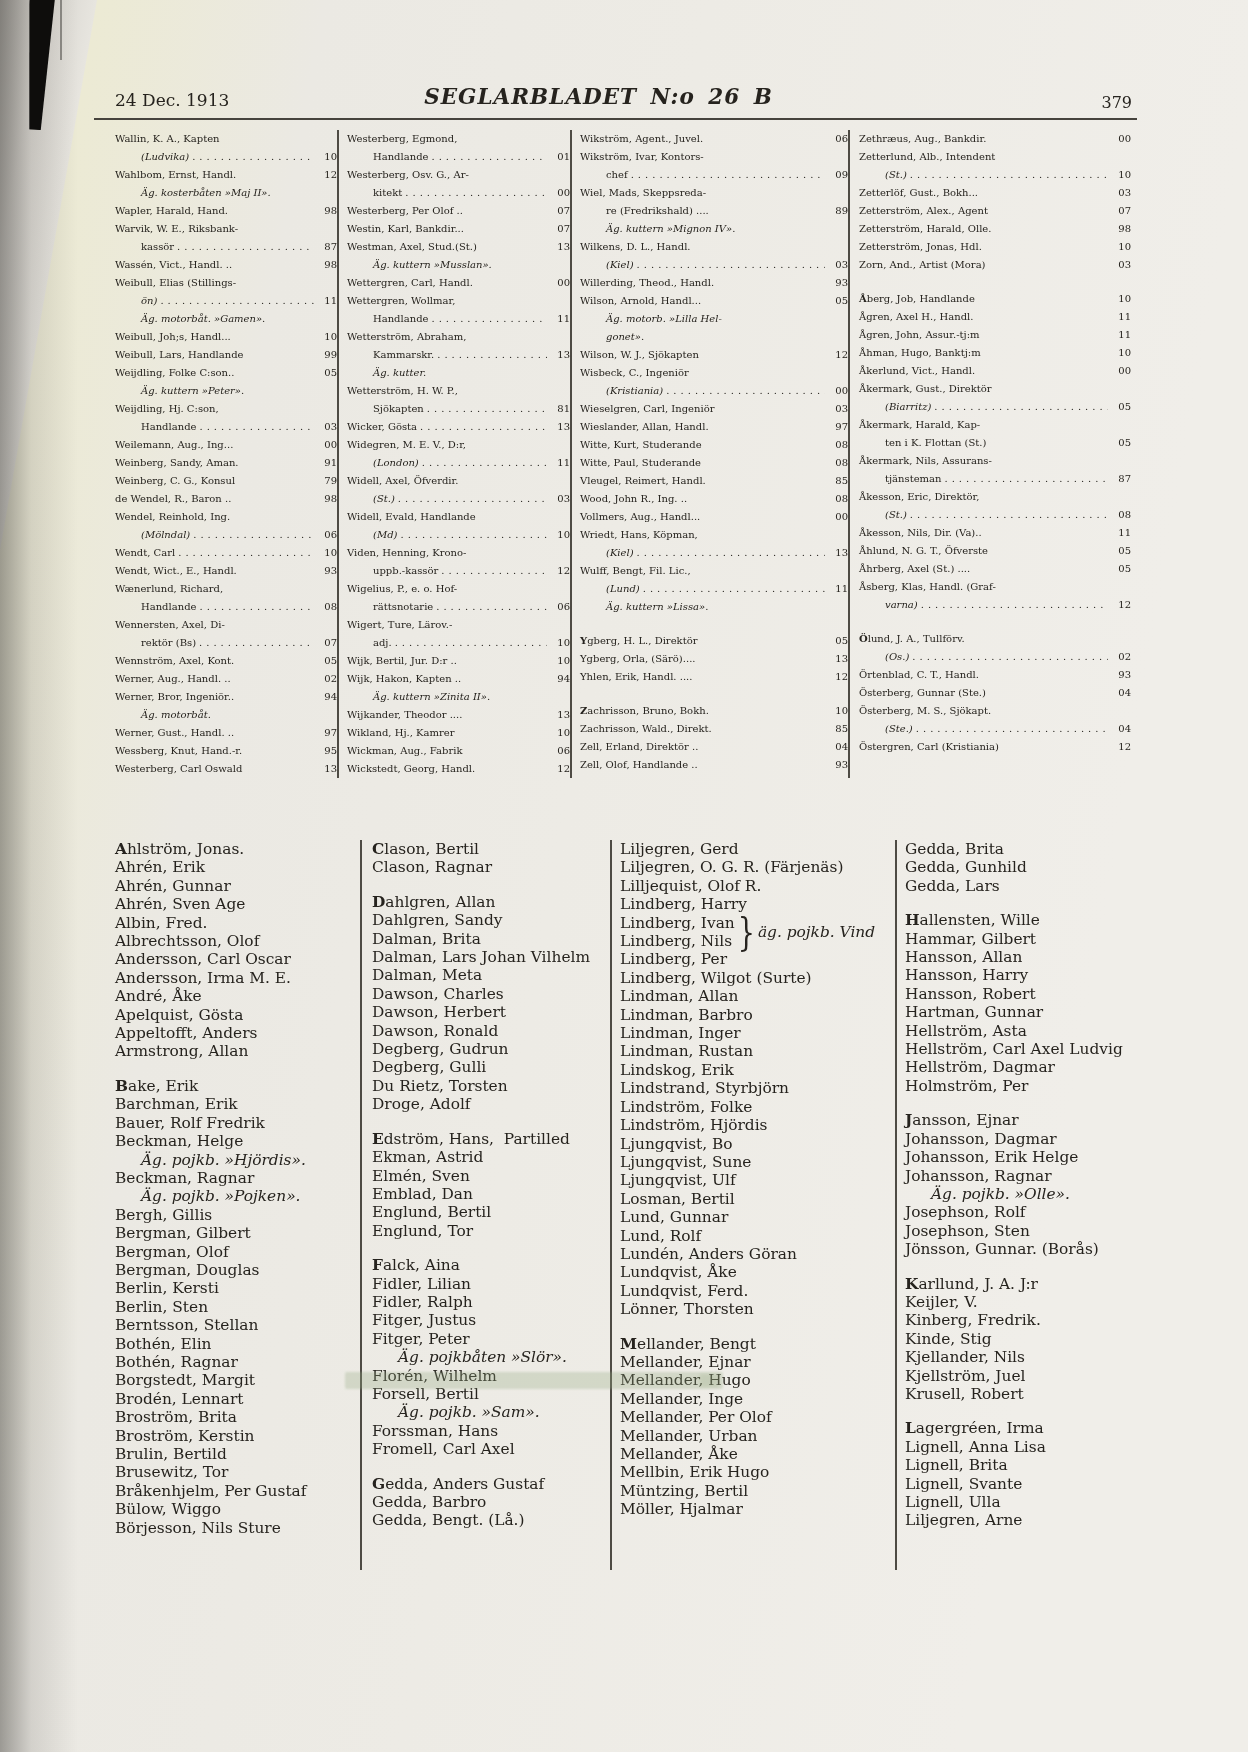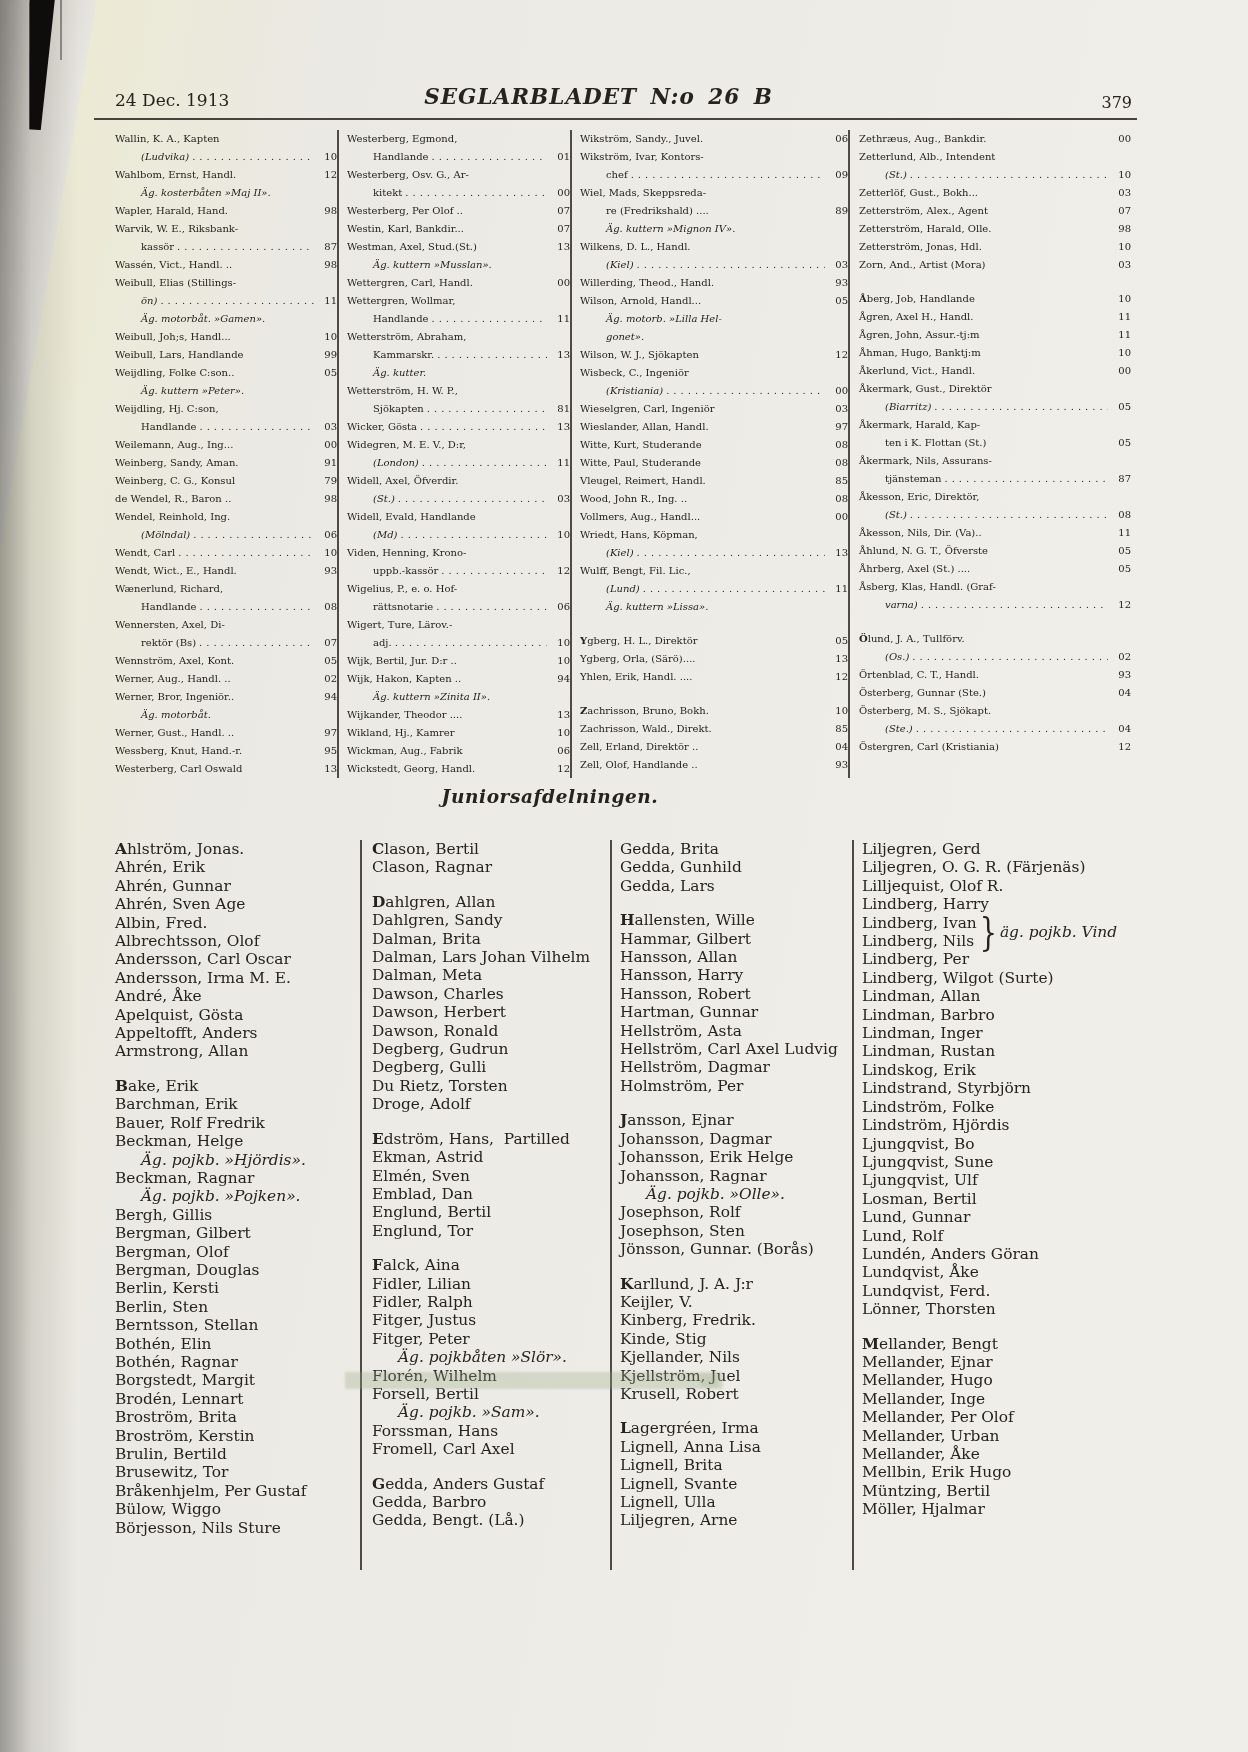--- a/index.html
+++ b/index.html
@@ -415,21 +415,21 @@
           <span class="num">06</span>
         </div>
         <div class="dline">
           <span class="txt">Wickstedt, Georg, Handl.</span>
           <span class="spacer"></span>
           <span class="num">12</span>
         </div>
       </div>
     <div class="col c3">
         <div class="dline">
-          <span class="txt">Wikström, Sandy., Juvel.</span>
+          <span class="txt">Wikström, Agent., Juvel.</span>
           <span class="spacer"></span>
           <span class="num">06</span>
         </div>
         <div class="dline">
           <span class="txt">Wikström, Ivar, Kontors-</span>
           <span class="spacer"></span>
         </div>
         <div class="dline">
           <span class="txt ind">chef</span>
           <span class="leader"></span>
@@ -736,21 +736,20 @@
           <span class="num">04</span>
         </div>
         <div class="dline">
           <span class="txt">Östergren, Carl (Kristiania)</span>
           <span class="spacer"></span>
           <span class="num">12</span>
         </div>
       </div>
   </div>
 
-  <div class="juhead">Juniorsafdelningen.</div>
 
   <div class="jusec">
     <div class="col c1">
         <div class="dline">
           <span class="txt"><span class="bi">A</span>hlström, Jonas.</span>
           <span class="spacer"></span>
         </div>
         <div class="dline">
           <span class="txt">Ahrén, Erik</span>
           <span class="spacer"></span>
@@ -1024,158 +1023,20 @@
         <div class="dline gap">
           <span class="txt"><span class="bi">G</span>edda, Anders Gustaf</span>
           <span class="spacer"></span>
         </div>
         <div class="dline">
           <span class="txt">Gedda, Barbro</span>
           <span class="spacer"></span>
         </div>
         <div class="dline">
           <span class="txt">Gedda, Bengt. (Lå.)</span>
-          <span class="spacer"></span>
-        </div>
-      </div>
-    <div class="col c3">
-        <div class="dline">
-          <span class="txt">Gedda, Brita</span>
-          <span class="spacer"></span>
-        </div>
-        <div class="dline">
-          <span class="txt">Gedda, Gunhild</span>
-          <span class="spacer"></span>
-        </div>
-        <div class="dline">
-          <span class="txt">Gedda, Lars</span>
-          <span class="spacer"></span>
-        </div>
-        <div class="dline gap">
-          <span class="txt"><span class="bi">H</span>allensten, Wille</span>
-          <span class="spacer"></span>
-        </div>
-        <div class="dline">
-          <span class="txt">Hammar, Gilbert</span>
-          <span class="spacer"></span>
-        </div>
-        <div class="dline">
-          <span class="txt">Hansson, Allan</span>
-          <span class="spacer"></span>
-        </div>
-        <div class="dline">
-          <span class="txt">Hansson, Harry</span>
-          <span class="spacer"></span>
-        </div>
-        <div class="dline">
-          <span class="txt">Hansson, Robert</span>
-          <span class="spacer"></span>
-        </div>
-        <div class="dline">
-          <span class="txt">Hartman, Gunnar</span>
-          <span class="spacer"></span>
-        </div>
-        <div class="dline">
-          <span class="txt">Hellström, Asta</span>
-          <span class="spacer"></span>
-        </div>
-        <div class="dline">
-          <span class="txt">Hellström, Carl Axel Ludvig</span>
-          <span class="spacer"></span>
-        </div>
-        <div class="dline">
-          <span class="txt">Hellström, Dagmar</span>
-          <span class="spacer"></span>
-        </div>
-        <div class="dline">
-          <span class="txt">Holmström, Per</span>
-          <span class="spacer"></span>
-        </div>
-        <div class="dline gap">
-          <span class="txt"><span class="bi">J</span>ansson, Ejnar</span>
-          <span class="spacer"></span>
-        </div>
-        <div class="dline">
-          <span class="txt">Johansson, Dagmar</span>
-          <span class="spacer"></span>
-        </div>
-        <div class="dline">
-          <span class="txt">Johansson, Erik Helge</span>
-          <span class="spacer"></span>
-        </div>
-        <div class="dline">
-          <span class="txt">Johansson, Ragnar</span>
-          <span class="spacer"></span>
-        </div>
-        <div class="dline">
-          <span class="txt it ind">Äg. pojkb. »Olle».</span>
-          <span class="spacer"></span>
-        </div>
-        <div class="dline">
-          <span class="txt">Josephson, Rolf</span>
-          <span class="spacer"></span>
-        </div>
-        <div class="dline">
-          <span class="txt">Josephson, Sten</span>
-          <span class="spacer"></span>
-        </div>
-        <div class="dline">
-          <span class="txt">Jönsson, Gunnar. (Borås)</span>
-          <span class="spacer"></span>
-        </div>
-        <div class="dline gap">
-          <span class="txt"><span class="bi">K</span>arllund, J. A. J:r</span>
-          <span class="spacer"></span>
-        </div>
-        <div class="dline">
-          <span class="txt">Keijler, V.</span>
-          <span class="spacer"></span>
-        </div>
-        <div class="dline">
-          <span class="txt">Kinberg, Fredrik.</span>
-          <span class="spacer"></span>
-        </div>
-        <div class="dline">
-          <span class="txt">Kinde, Stig</span>
-          <span class="spacer"></span>
-        </div>
-        <div class="dline">
-          <span class="txt">Kjellander, Nils</span>
-          <span class="spacer"></span>
-        </div>
-        <div class="dline">
-          <span class="txt">Kjellström, Juel</span>
-          <span class="spacer"></span>
-        </div>
-        <div class="dline">
-          <span class="txt">Krusell, Robert</span>
-          <span class="spacer"></span>
-        </div>
-        <div class="dline gap">
-          <span class="txt"><span class="bi">L</span>agergréen, Irma</span>
-          <span class="spacer"></span>
-        </div>
-        <div class="dline">
-          <span class="txt">Lignell, Anna Lisa</span>
-          <span class="spacer"></span>
-        </div>
-        <div class="dline">
-          <span class="txt">Lignell, Brita</span>
-          <span class="spacer"></span>
-        </div>
-        <div class="dline">
-          <span class="txt">Lignell, Svante</span>
-          <span class="spacer"></span>
-        </div>
-        <div class="dline">
-          <span class="txt">Lignell, Ulla</span>
-          <span class="spacer"></span>
-        </div>
-        <div class="dline">
-          <span class="txt">Liljegren, Arne</span>
           <span class="spacer"></span>
         </div>
       </div>
     <div class="col c4">
         <div class="dline">
           <span class="txt">Liljegren, Gerd</span>
           <span class="spacer"></span>
         </div>
         <div class="dline">
           <span class="txt">Liljegren, O. G. R. (Färjenäs)</span>
@@ -1315,17 +1176,155 @@
         </div>
         <div class="dline">
           <span class="txt">Müntzing, Bertil</span>
           <span class="spacer"></span>
         </div>
         <div class="dline">
           <span class="txt">Möller, Hjalmar</span>
           <span class="spacer"></span>
         </div>
       </div>
+    <div class="col c3">
+        <div class="dline">
+          <span class="txt">Gedda, Brita</span>
+          <span class="spacer"></span>
+        </div>
+        <div class="dline">
+          <span class="txt">Gedda, Gunhild</span>
+          <span class="spacer"></span>
+        </div>
+        <div class="dline">
+          <span class="txt">Gedda, Lars</span>
+          <span class="spacer"></span>
+        </div>
+        <div class="dline gap">
+          <span class="txt"><span class="bi">H</span>allensten, Wille</span>
+          <span class="spacer"></span>
+        </div>
+        <div class="dline">
+          <span class="txt">Hammar, Gilbert</span>
+          <span class="spacer"></span>
+        </div>
+        <div class="dline">
+          <span class="txt">Hansson, Allan</span>
+          <span class="spacer"></span>
+        </div>
+        <div class="dline">
+          <span class="txt">Hansson, Harry</span>
+          <span class="spacer"></span>
+        </div>
+        <div class="dline">
+          <span class="txt">Hansson, Robert</span>
+          <span class="spacer"></span>
+        </div>
+        <div class="dline">
+          <span class="txt">Hartman, Gunnar</span>
+          <span class="spacer"></span>
+        </div>
+        <div class="dline">
+          <span class="txt">Hellström, Asta</span>
+          <span class="spacer"></span>
+        </div>
+        <div class="dline">
+          <span class="txt">Hellström, Carl Axel Ludvig</span>
+          <span class="spacer"></span>
+        </div>
+        <div class="dline">
+          <span class="txt">Hellström, Dagmar</span>
+          <span class="spacer"></span>
+        </div>
+        <div class="dline">
+          <span class="txt">Holmström, Per</span>
+          <span class="spacer"></span>
+        </div>
+        <div class="dline gap">
+          <span class="txt"><span class="bi">J</span>ansson, Ejnar</span>
+          <span class="spacer"></span>
+        </div>
+        <div class="dline">
+          <span class="txt">Johansson, Dagmar</span>
+          <span class="spacer"></span>
+        </div>
+        <div class="dline">
+          <span class="txt">Johansson, Erik Helge</span>
+          <span class="spacer"></span>
+        </div>
+        <div class="dline">
+          <span class="txt">Johansson, Ragnar</span>
+          <span class="spacer"></span>
+        </div>
+        <div class="dline">
+          <span class="txt it ind">Äg. pojkb. »Olle».</span>
+          <span class="spacer"></span>
+        </div>
+        <div class="dline">
+          <span class="txt">Josephson, Rolf</span>
+          <span class="spacer"></span>
+        </div>
+        <div class="dline">
+          <span class="txt">Josephson, Sten</span>
+          <span class="spacer"></span>
+        </div>
+        <div class="dline">
+          <span class="txt">Jönsson, Gunnar. (Borås)</span>
+          <span class="spacer"></span>
+        </div>
+        <div class="dline gap">
+          <span class="txt"><span class="bi">K</span>arllund, J. A. J:r</span>
+          <span class="spacer"></span>
+        </div>
+        <div class="dline">
+          <span class="txt">Keijler, V.</span>
+          <span class="spacer"></span>
+        </div>
+        <div class="dline">
+          <span class="txt">Kinberg, Fredrik.</span>
+          <span class="spacer"></span>
+        </div>
+        <div class="dline">
+          <span class="txt">Kinde, Stig</span>
+          <span class="spacer"></span>
+        </div>
+        <div class="dline">
+          <span class="txt">Kjellander, Nils</span>
+          <span class="spacer"></span>
+        </div>
+        <div class="dline">
+          <span class="txt">Kjellström, Juel</span>
+          <span class="spacer"></span>
+        </div>
+        <div class="dline">
+          <span class="txt">Krusell, Robert</span>
+          <span class="spacer"></span>
+        </div>
+        <div class="dline gap">
+          <span class="txt"><span class="bi">L</span>agergréen, Irma</span>
+          <span class="spacer"></span>
+        </div>
+        <div class="dline">
+          <span class="txt">Lignell, Anna Lisa</span>
+          <span class="spacer"></span>
+        </div>
+        <div class="dline">
+          <span class="txt">Lignell, Brita</span>
+          <span class="spacer"></span>
+        </div>
+        <div class="dline">
+          <span class="txt">Lignell, Svante</span>
+          <span class="spacer"></span>
+        </div>
+        <div class="dline">
+          <span class="txt">Lignell, Ulla</span>
+          <span class="spacer"></span>
+        </div>
+        <div class="dline">
+          <span class="txt">Liljegren, Arne</span>
+          <span class="spacer"></span>
+        </div>
+      </div>
   </div>
 
   <div class="ghost-bar"></div>
   <div class="ghost-bar2"></div>
 </div>
 
 </body></html>

